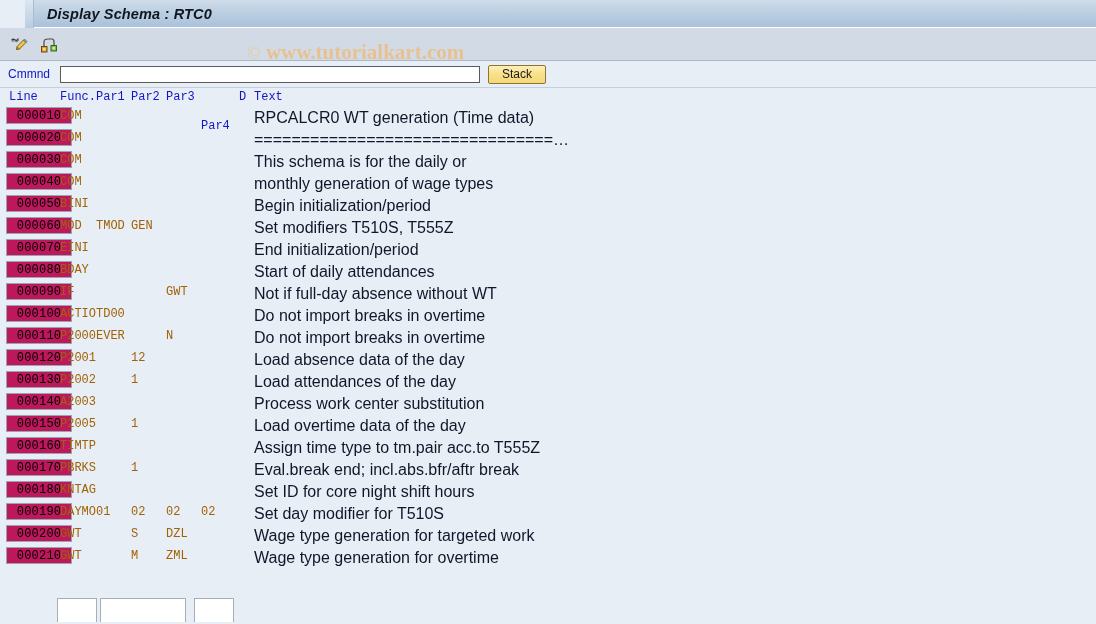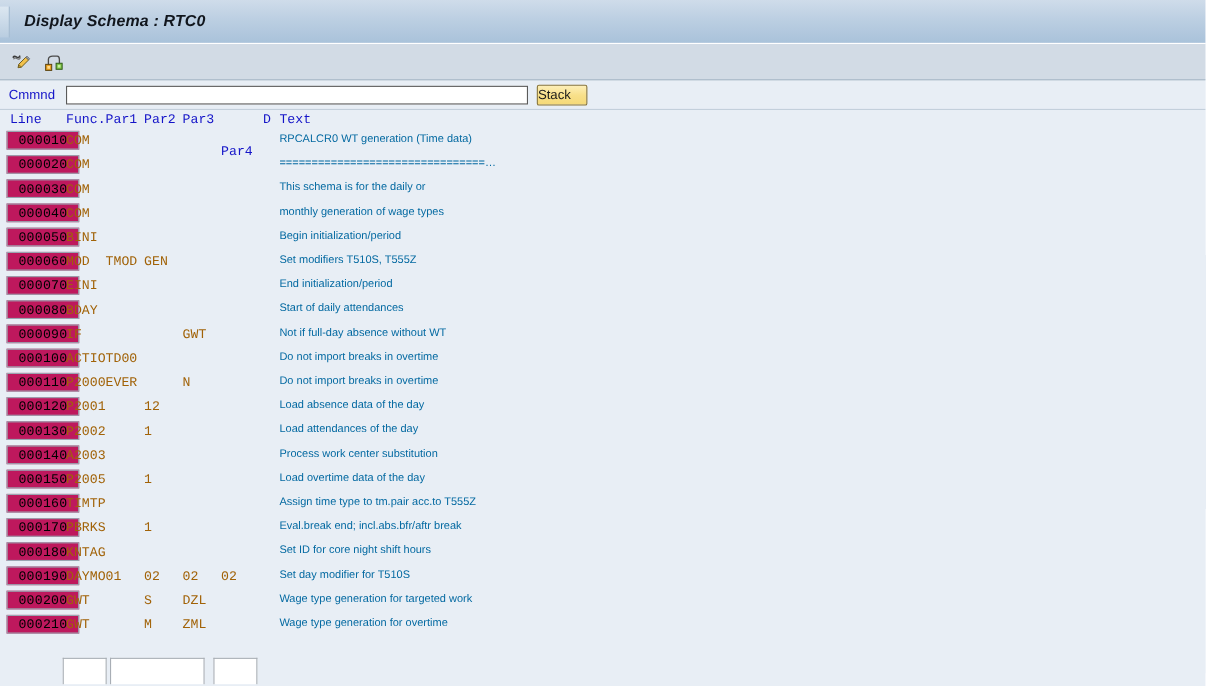--- a/index.html
+++ b/index.html
@@ -20,26 +20,27 @@
   #app-window {
     width: 1096px;
     height: 624px;
     position: relative;
     background: #e8eef5;
     box-sizing: border-box;
   }
 
   
   #title-bar {
-    height: 40px;
+    height: 28px;
     background: linear-gradient(to bottom, #cfdcea 0%, #bccfe2 45%, #a9c2da 100%);
     border-bottom: 1px solid #ffffff;
     display: flex;
     align-items: center;
     box-sizing: border-box;
+    margin-left: 25px;
   }
   #title-bar .title-accent {
     width: 8px;
     height: 28px;
     background: linear-gradient(to bottom, #dce7f1 0%, #b9cde0 100%);
     border-right: 1px solid #a7bdd2;
   }
   #window-title {
     font-family: "Liberation Sans", sans-serif;
     font-size: 14.5px;
@@ -113,32 +114,32 @@
     background: #ffffff;
     font-family: "Liberation Sans", sans-serif;
     font-size: 12px;
     padding: 0 3px;
     box-sizing: border-box;
     outline: none;
     color: #000;
   }
   #stack-button {
     margin-left: 8px;
-    width: 46px;
+    width: 58px;
     height: 19px;
     background: linear-gradient(to bottom, #fdefb8 0%, #f8e08a 50%, #f5d978 100%);
     border: 1px solid #8a7535;
     border-radius: 2px;
     font-family: "Liberation Sans", sans-serif;
     font-size: 12px;
     color: #1a1a1a;
     cursor: pointer;
     padding: 0;
     line-height: 17px;
-    text-align: left;
+    text-align: center;
   }
 
   
   #schema-area {
     position: relative;
     background: #e8eef5;
     height: 512px;
     overflow: hidden;
   }
   #col-header {
@@ -176,22 +177,22 @@
   .cell {
     position: absolute;
     top: 4px;
     font-family: "Liberation Mono", monospace;
     font-size: 12px;
     color: #a16207;
     white-space: nowrap;
   }
   .cell.text {
     font-family: "Liberation Sans", sans-serif;
-    font-size: 10px;
-    color: #0369a1;
+    font-size: 16px;
+    color: #0f172a;
   }
   .c-func { left: 60px; }
   .c-p1   { left: 96px; }
   .c-p2   { left: 131px; }
   .c-p3   { left: 166px; }
   .c-p4   { left: 201px; }
   .c-text { left: 254px; }
 
   .h-line { left: 9px; }
   .h-func { left: 60px; }
@@ -254,20 +255,24 @@
       <svg width="20" height="20" viewBox="0 0 20 20">
         <path d="M5 13 L5 8 Q5 5, 9 5 L13 5 Q15 5, 15 8 L15 12" stroke="#4a4a4a" stroke-width="1.2" fill="none"></path>
         <rect x="2.5" y="12.5" width="5.5" height="5.5" fill="#e8a020" stroke="#5a4310" stroke-width="0.9"></rect>
         <rect x="4" y="14" width="2.5" height="2.5" fill="#ffd98a"></rect>
         <rect x="12" y="11.5" width="5.5" height="5.5" fill="#7bc043" stroke="#2f5a18" stroke-width="0.9"></rect>
         <rect x="13.5" y="13" width="2.5" height="2.5" fill="#c6f0a0"></rect>
       </svg>
     </div>
   </div>
 
+  <div id="watermark">
+    <span class="copy">©</span>
+    <span>www.tutorialkart.com</span>
+  </div>
 
   <div id="command-row">
     <span id="cmd-label">Cmmnd</span>
     <input id="cmd-input" type="text" value="" style="">
     <button id="stack-button">Stack</button>
   </div>
 
   <div id="schema-area">
 
     <div id="col-header">

